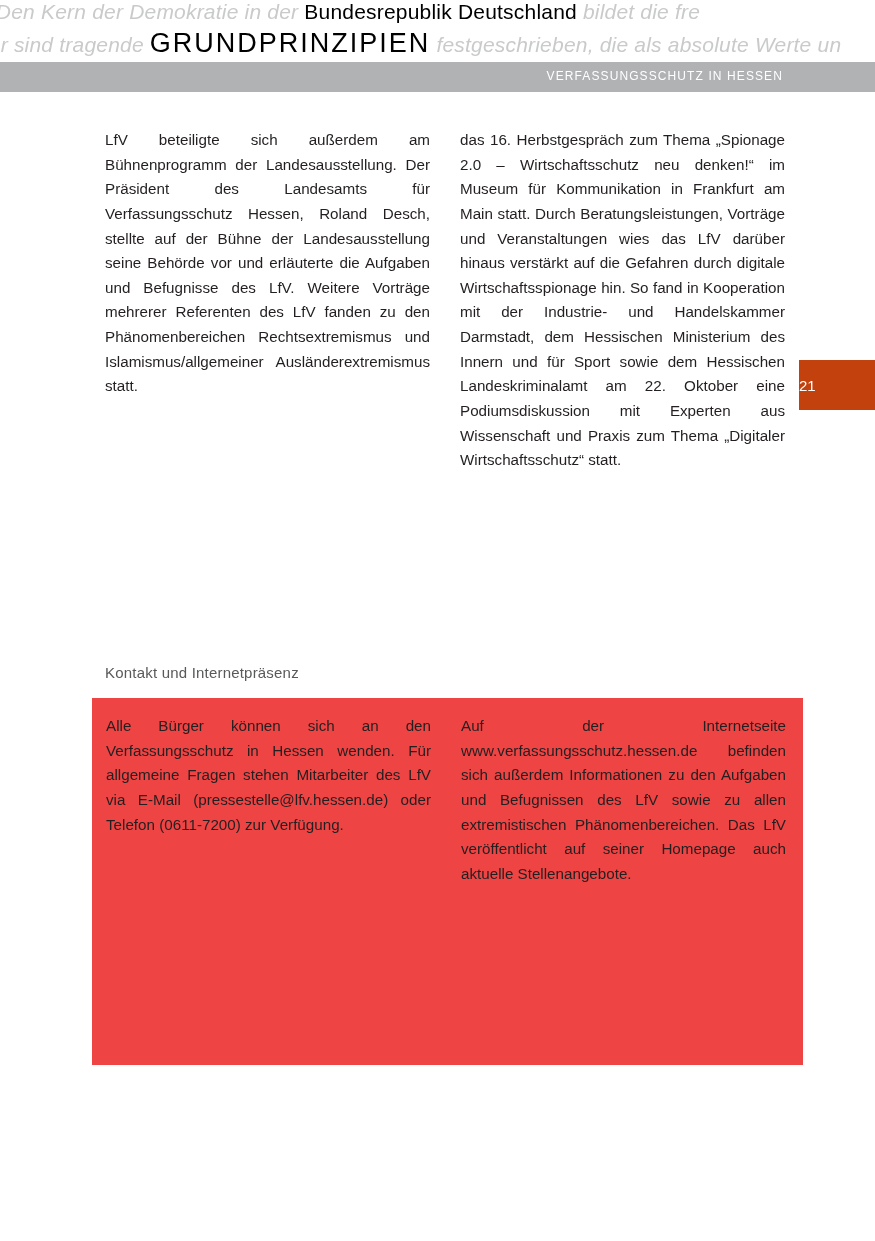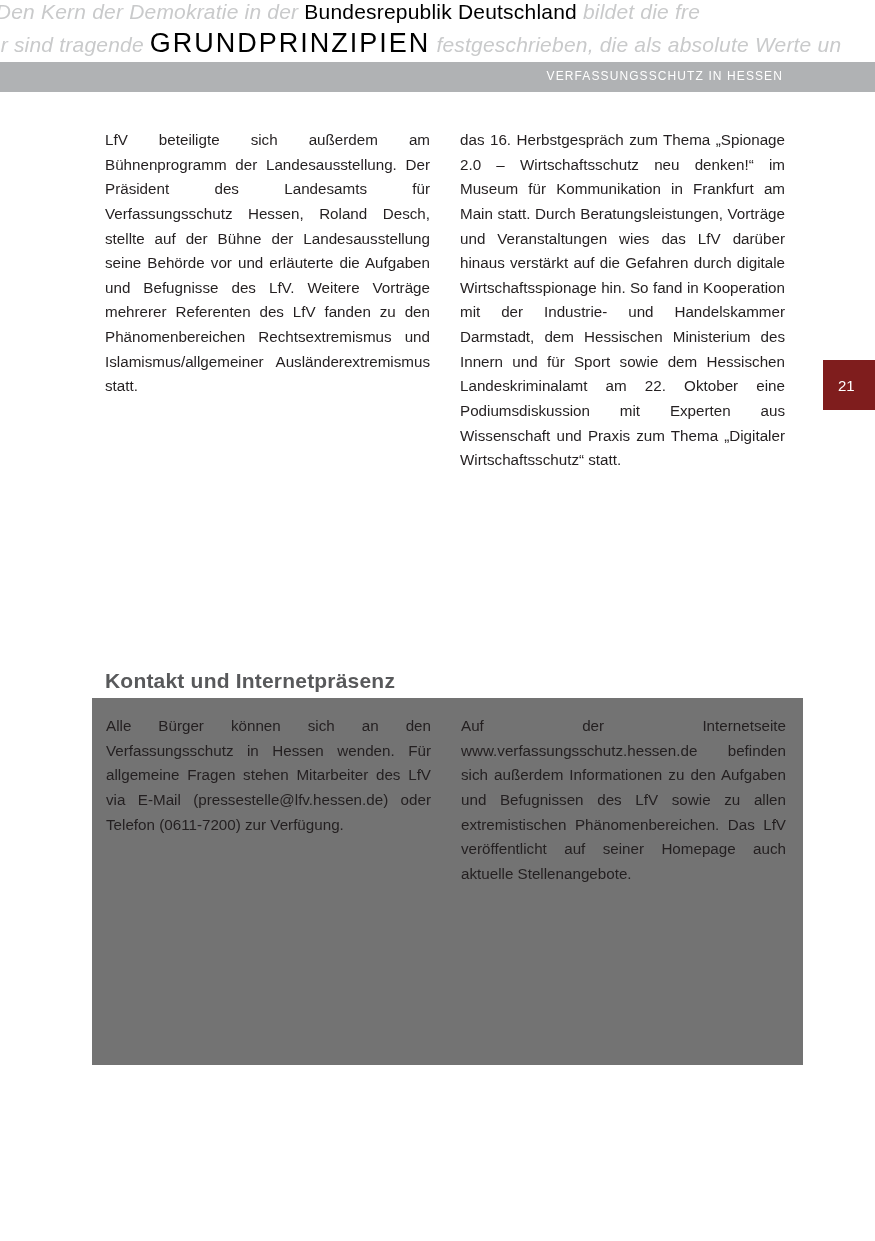--- a/index.html
+++ b/index.html
@@ -63,28 +63,27 @@
     letter-spacing: 1.1px;
     color: #ffffff;
     font-weight: normal;
   }
 
   
   .page-tab {
     position: absolute;
     right: 0;
     top: 360px;
-    width: 52px;
+    width: 76px;
     height: 50px;
-    background: #7f1d1d;
+    background: #c2410c;
     color: #ffffff;
     font-size: 15px;
     display: flex;
     align-items: center;
-    padding-left: 15px;
     box-sizing: border-box;
   }
 
   
   .content {
     position: absolute;
     left: 105px;
     top: 128px;
     width: 680px;
   }
@@ -107,34 +106,34 @@
     color: #231f20;
   }
   .col p:last-child { margin-bottom: 0; }
   .runin { font-weight: bold; }
 
   
   .section-heading {
     position: absolute;
     left: 105px;
     top: 652px;
-    font-size: 21px;
+    font-size: 15px;
     color: #58595b;
-    font-weight: bold;
+    font-weight: normal;
     letter-spacing: 0.2px;
   }
 
   
   .contact-box {
     position: absolute;
     left: 92px;
     top: 698px;
     width: 711px;
     height: 367px;
-    background: #737373;
+    background: #ef4444;
     box-sizing: border-box;
     padding: 16px 13px 16px 13px;
   }
   .contact-cols {
     display: flex;
     gap: 30px;
     padding-left: 1px;
   }
   .contact-col { width: 325px; }
   .contact-col p {

